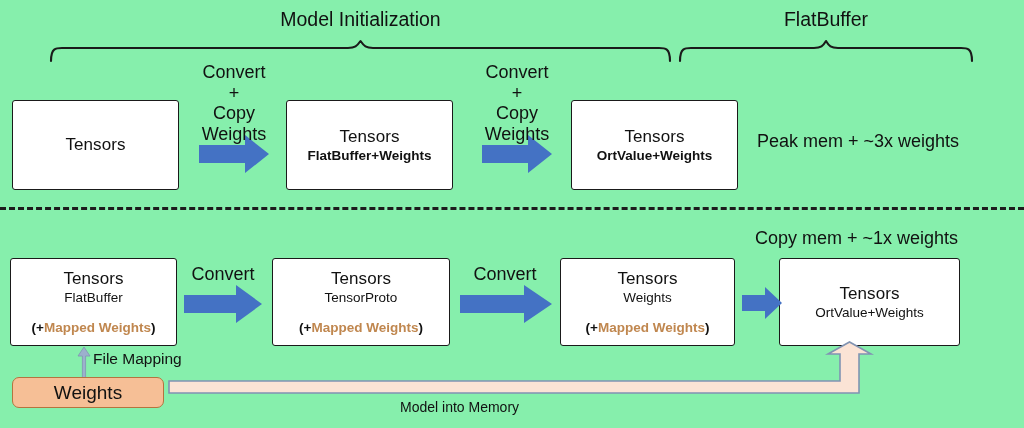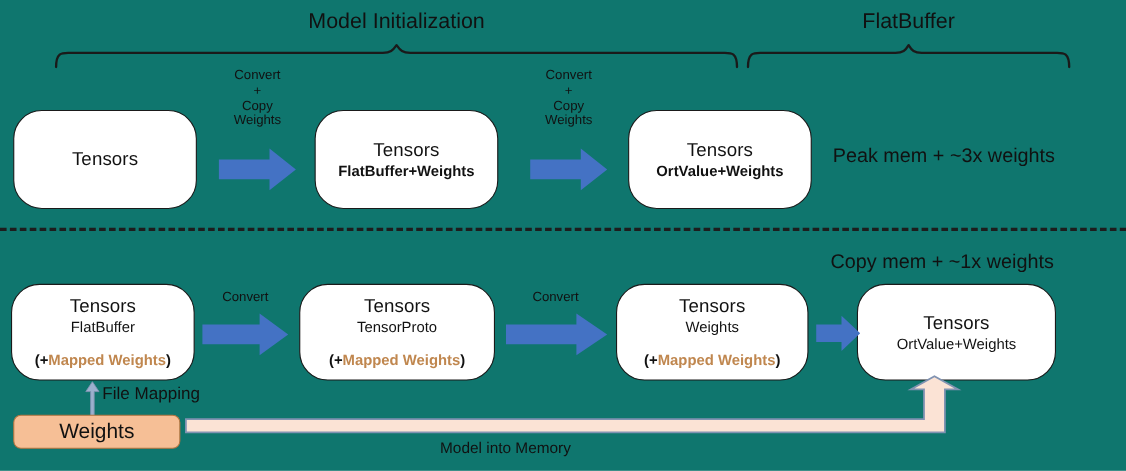--- a/index.html
+++ b/index.html
@@ -2,46 +2,46 @@
 <html><head>
 <meta charset="utf-8">
 <style>
   html,body{margin:0;padding:0;background:#fff;}
   body{
     width:1024px;height:428px;
     font-family:"Liberation Sans", sans-serif;
     color:#111;
     overflow:hidden;
   }
-  #diagram{position:relative;width:1024px;height:428px;background:#0f766e;}
+  #diagram{position:relative;width:1024px;height:428px;background:#86efac;}
 
   
   .node{
     position:absolute;
     box-sizing:border-box;
     background:#ffffff;
     border:1.6px solid #1a1a1a;
-    border-radius:26px;
+    border-radius:3px;
     display:flex;flex-direction:column;
     align-items:center;justify-content:center;
     text-align:center;
     line-height:1.12;
   }
   .node .title{font-size:17px;color:#111;letter-spacing:.1px;}
   .node .sub{font-size:13.5px;font-weight:bold;color:#111;margin-top:2px;}
   .node .sub.normal{font-weight:normal;}
   .node .mapped{font-size:13.5px;font-weight:bold;color:#111;margin-top:15px;text-align:center;}
   .node .mapped .hl{color:#c0874f;}
 
   
   .barrow{position:absolute;}
   .barrow svg{display:block;overflow:visible;}
 
   
-  .lbl{position:absolute;font-size:12px;color:#111;text-align:center;line-height:1.15;white-space:pre-line;}
+  .lbl{position:absolute;font-size:18px;color:#111;text-align:center;line-height:1.15;white-space:pre-line;}
   .peak{position:absolute;font-size:18px;color:#111;white-space:nowrap;}
 
   
   .brace{position:absolute;}
   .brace svg{display:block;overflow:visible;}
   .brace-label{position:absolute;font-size:19.5px;color:#111;white-space:nowrap;text-align:center;}
 
   
   .divider{
     position:absolute;left:0;width:1024px;height:0;

